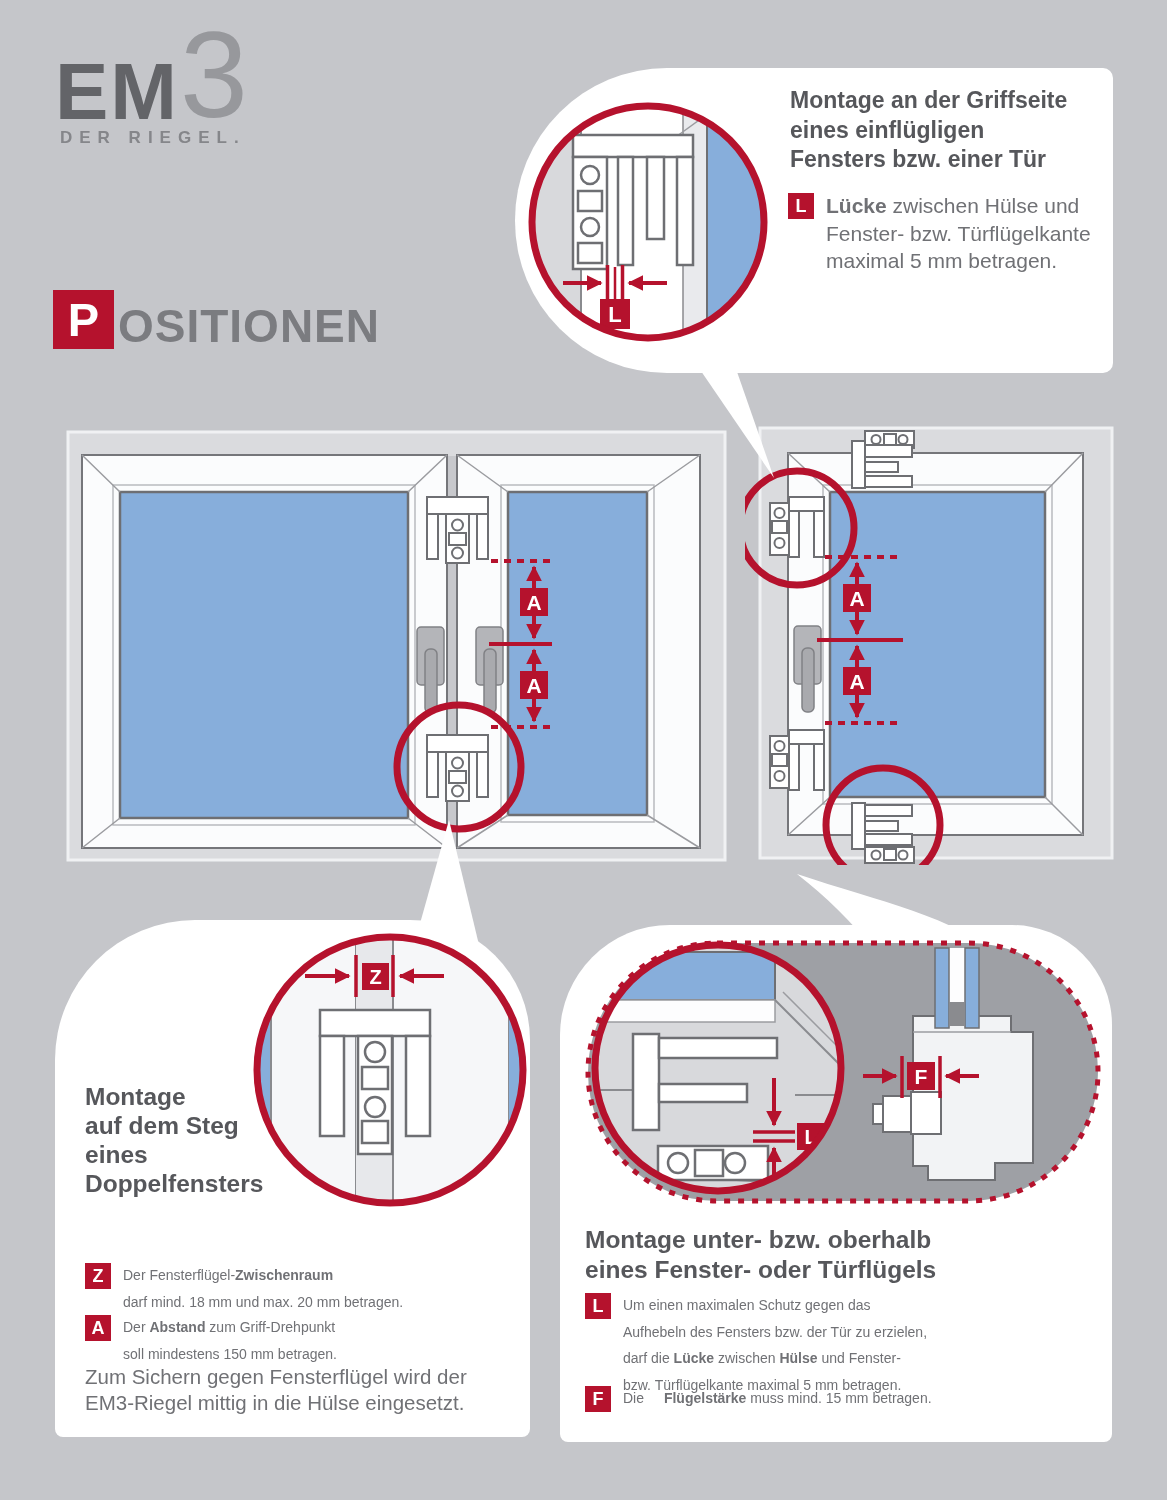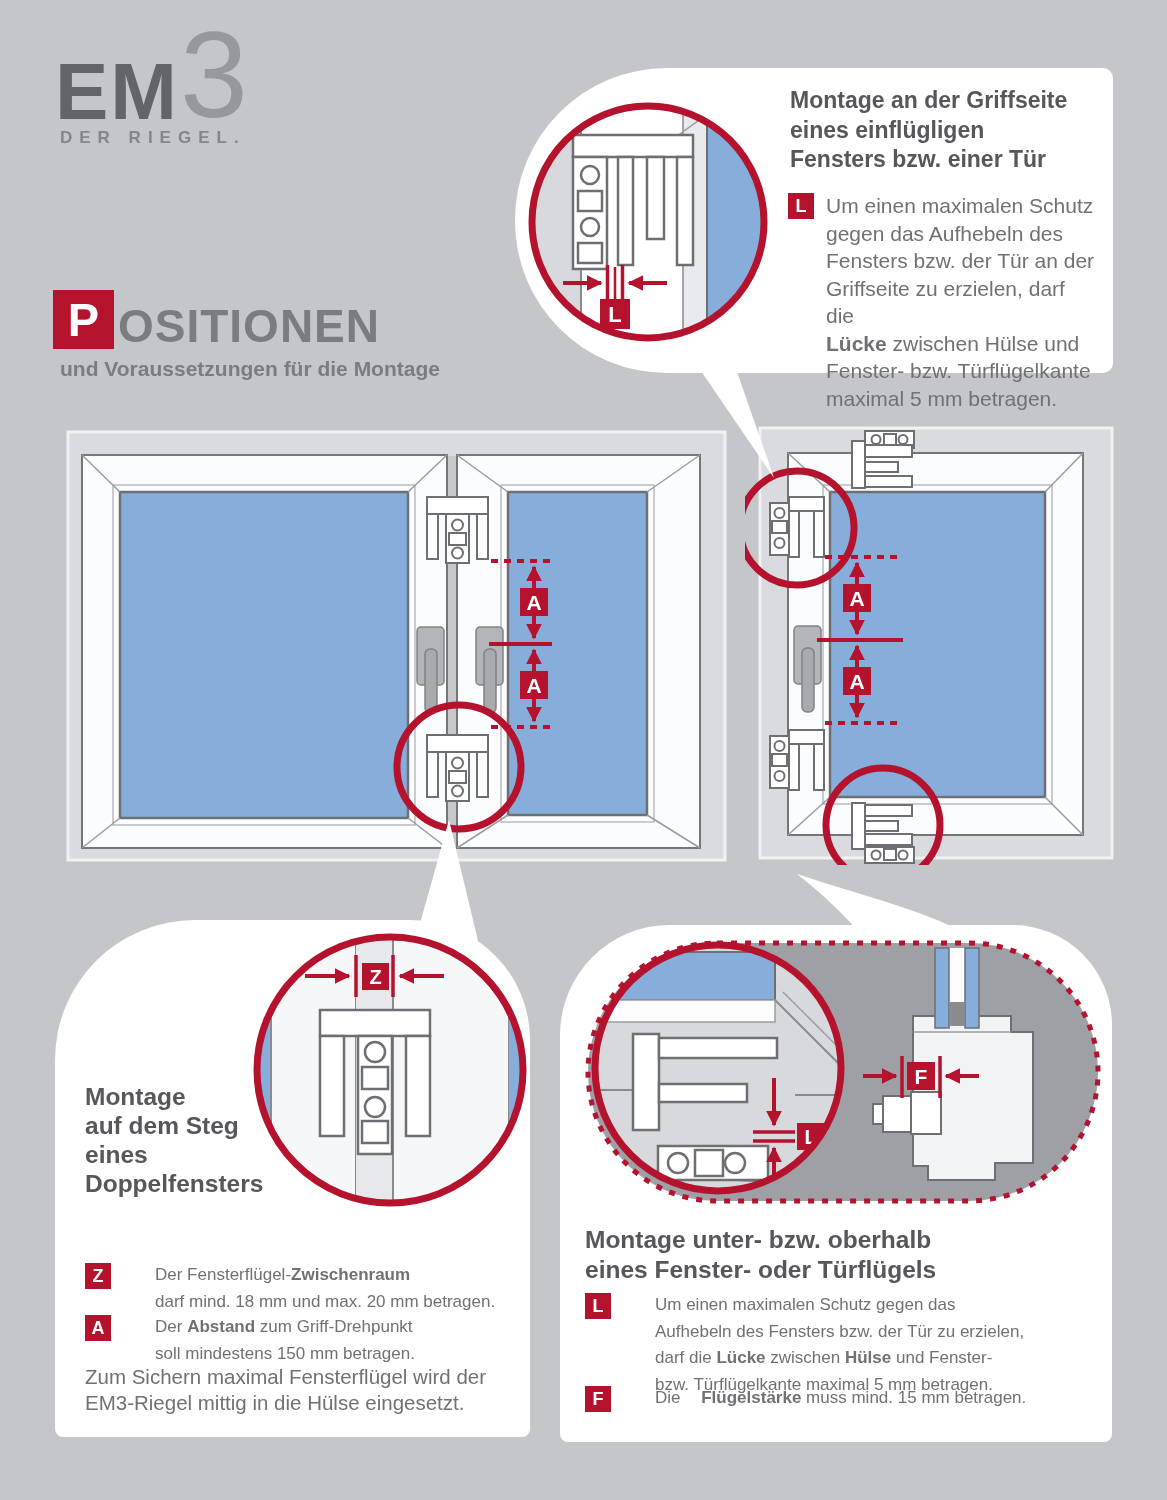--- a/index.html
+++ b/index.html
@@ -32,38 +32,37 @@
   .h-tr{position:absolute;left:790px;top:86px;font-size:23px;line-height:29.5px;}
   .h-bl{position:absolute;left:85px;top:1082px;font-size:24.5px;line-height:29px;}
   .h-br{position:absolute;left:585px;top:1225px;font-size:24.5px;line-height:30px;}
   .body-text{color:#707175;white-space:pre-line;}
   .bullet-row{position:absolute;display:flex;align-items:flex-start;}
   .badge{flex:0 0 auto;width:26px;height:26px;background:#b5122d;color:#fff;
     font-size:18px;font-weight:bold;display:flex;align-items:center;justify-content:center;
     margin-right:12px;margin-top:1px;}
   .bullet-text{white-space:pre-line;color:#707175;}
   .t-tr{font-size:21px;line-height:27.5px;}
-  .t-b{font-size:17px;line-height:26.5px;margin-left:32px;}
+  .t-b{font-size:14px;line-height:26.5px;}
   .par{position:absolute;font-size:20.5px;line-height:26px;}
   svg text.badge-letter{fill:#ffffff;font-weight:bold;font-family:"Liberation Sans",sans-serif;}
 </style>
 </head>
 <body>
 
 <div id="stage">
 
   <div>
     <span class="logo-em">EM</span>
     <span class="logo-3">3</span>
     <div class="logo-sub">DER RIEGEL.</div>
   </div>
 
   <div class="p-badge">P</div>
   <div class="title-rest">OSITIONEN</div>
-  <div class="subtitle">und Voraussetzungen für die Montage</div>
 
   <svg class="abs" style="left:55px;top:428px" width="675" height="440" viewBox="0 0 675 440">
     <defs>
       <marker id="arwL" viewBox="0 0 10 10" refX="9" refY="5" markerWidth="4" markerHeight="4" orient="auto-start-reverse">
         <path d="M0,0 L10,5 L0,10 Z" fill="#b5122d"></path>
       </marker>
     </defs>
     <rect x="13" y="4" width="657" height="428" fill="#dadbde" stroke="#f0f1f3" stroke-width="3"></rect>
 
     <g>
@@ -364,44 +363,40 @@
       </g>
     </g>
     <circle cx="135" cy="130" r="123" fill="none" stroke="#b5122d" stroke-width="7"></circle>
   </svg>
 
   <div class="callout-heading h-tr">Montage an der Griffseite
 eines einflügligen
 Fensters bzw. einer Tür</div>
   <div class="bullet-row" style="left:788px;top:192px;width:310px">
     <div class="badge">L</div>
-    <div class="bullet-text t-tr"><span>Um einen maximalen Schutz
-gegen das Aufhebeln des
-Fensters bzw. der Tür an der
-Griffseite zu erzielen, darf die
-</span><span style="font-weight: bold;">Lücke</span><span> zwischen Hülse und
+    <div class="bullet-text t-tr"><span style="font-weight: bold;">Lücke</span><span> zwischen Hülse und
 Fenster- bzw. Türflügelkante
 maximal 5 mm betragen.</span></div>
   </div>
 
   <div class="callout-heading h-bl">Montage
 auf dem Steg
 eines
 Doppelfensters</div>
   <div class="bullet-row" style="left:85px;top:1262px;width:430px">
     <div class="badge">Z</div>
     <div class="bullet-text t-b"><span>Der Fensterflügel-</span><span style="font-weight: bold;">Zwischenraum</span><span>
 darf mind. 18 mm und max. 20 mm betragen.</span></div>
   </div>
   <div class="bullet-row" style="left:85px;top:1314px;width:430px">
     <div class="badge">A</div>
     <div class="bullet-text t-b"><span>Der </span><span style="font-weight: bold;">Abstand</span><span> zum Griff-Drehpunkt
 soll mindestens 150 mm betragen.</span></div>
   </div>
-  <div class="par body-text" style="left:85px;top:1364px;width:430px">Zum Sichern maximal Fensterflügel wird der
+  <div class="par body-text" style="left:85px;top:1364px;width:430px">Zum Sichern gegen Fensterflügel wird der
 EM3-Riegel mittig in die Hülse eingesetzt.</div>
 
   <div class="callout-heading h-br">Montage unter- bzw. oberhalb
 eines Fenster- oder Türflügels</div>
   <div class="bullet-row" style="left:585px;top:1292px;width:510px">
     <div class="badge">L</div>
     <div class="bullet-text t-b"><span>Um einen maximalen Schutz gegen das
 Aufhebeln des Fensters bzw. der Tür zu erzielen,
 darf die </span><span style="font-weight: bold;">Lücke</span><span> zwischen </span><span style="font-weight: bold;">Hülse</span><span> und Fenster-
 bzw. Türflügelkante maximal 5 mm betragen.</span></div>

